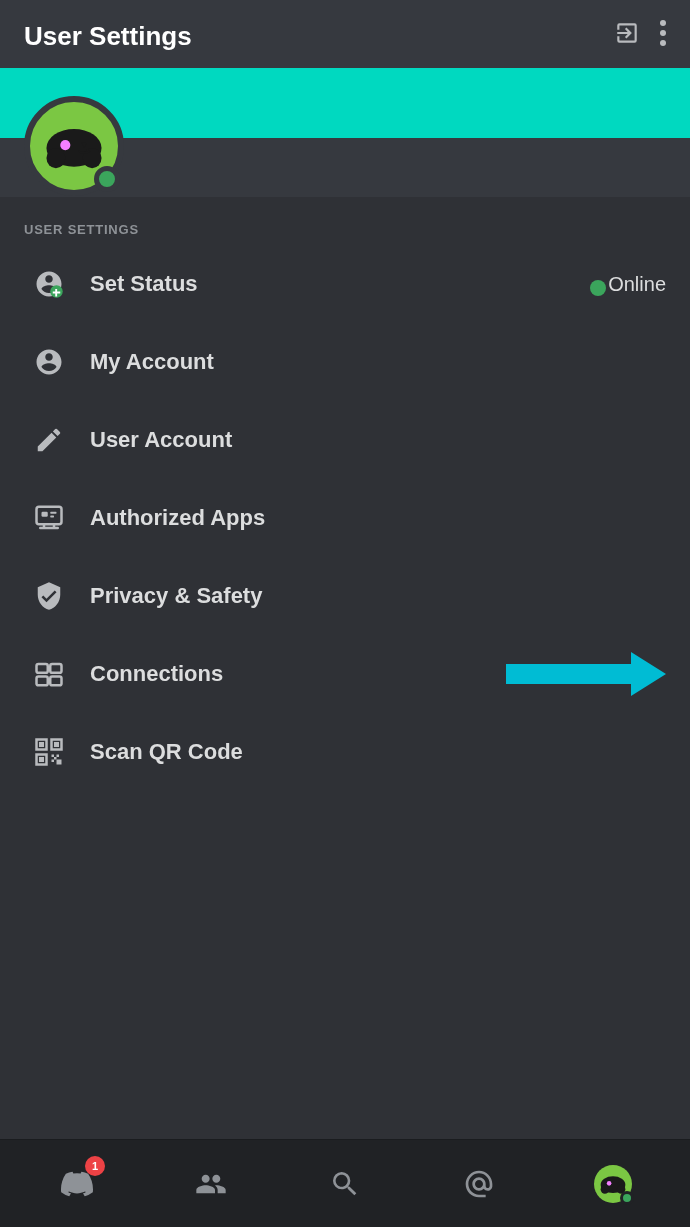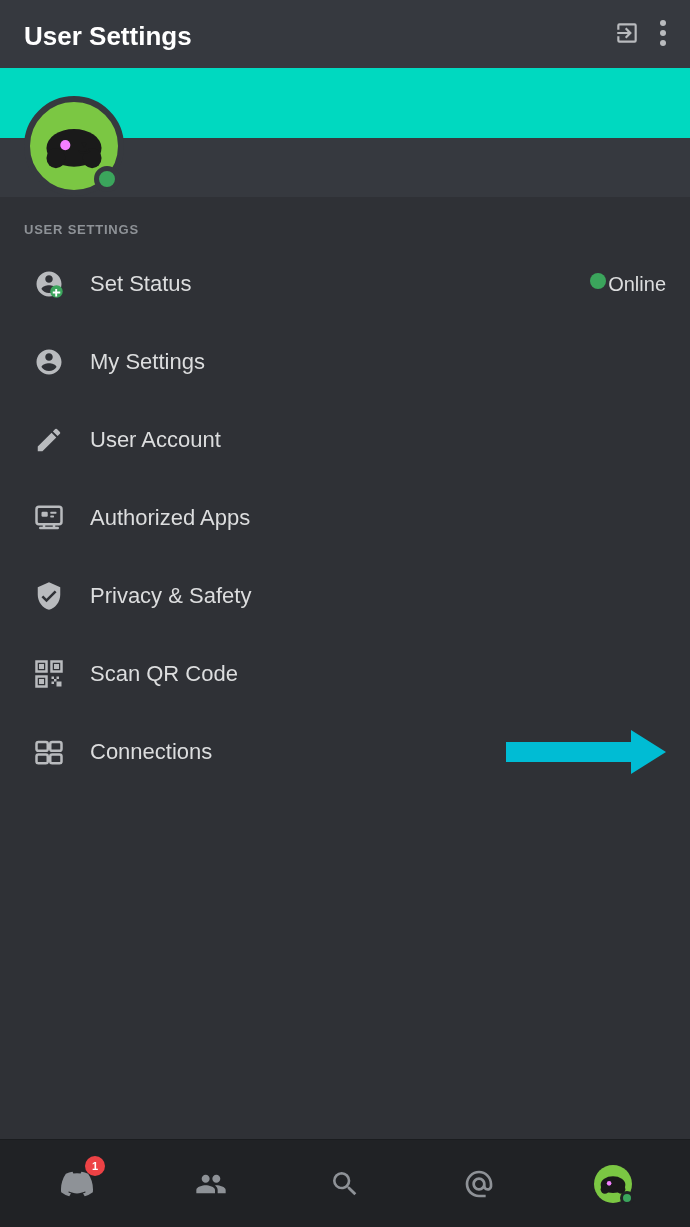--- a/index.html
+++ b/index.html
@@ -105,27 +105,27 @@
       flex-shrink: 0;
     }
     .menu-icon svg {
       width: 30px;
       height: 30px;
       fill: #b9bbbe;
     }
     .menu-label {
       color: #dcddde;
       font-size: 22px;
-      font-weight: 400;
+      font-weight: 700;
       margin-left: 16px;
       flex: 1;
     }
     .menu-status {
       display: flex;
-      align-items: flex-start;
+      align-items: flex-end;
       gap: 2px;
     }
     .online-dot {
       width: 16px;
       height: 16px;
       border-radius: 50%;
       background: #3ba55c;
     }
     .online-text {
       color: #dcddde;
@@ -284,21 +284,21 @@
       <span class="online-text">Online</span>
     </div>
   </div>
 
   <div class="menu-item">
     <div class="menu-icon">
       <svg viewBox="0 0 24 24">
         <path d="M12 2C6.48 2 2 6.48 2 12s4.48 10 10 10 10-4.48 10-10S17.52 2 12 2zm0 3c1.66 0 3 1.34 3 3s-1.34 3-3 3-3-1.34-3-3 1.34-3 3-3zm0 14.2a7.2 7.2 0 01-6-3.22c.03-1.99 4-3.08 6-3.08 1.99 0 5.97 1.09 6 3.08a7.2 7.2 0 01-6 3.22z"></path>
       </svg>
     </div>
-    <span class="menu-label">My Settings</span>
+    <span class="menu-label">My Account</span>
   </div>
 
   <div class="menu-item">
     <div class="menu-icon">
       <svg viewBox="0 0 24 24">
         <path d="M3 17.25V21h3.75L17.81 9.94l-3.75-3.75L3 17.25zM20.71 7.04a1 1 0 000-1.41l-2.34-2.34a1 1 0 00-1.41 0l-1.83 1.83 3.75 3.75 1.83-1.83z"></path>
       </svg>
     </div>
     <span class="menu-label">User Account</span>
   </div>
@@ -316,20 +316,38 @@
     <span class="menu-label">Authorized Apps</span>
   </div>
 
   <div class="menu-item">
     <div class="menu-icon">
       <svg viewBox="0 0 24 24">
         <path d="M12 1L3 5v6c0 5.55 3.84 10.74 9 12 5.16-1.26 9-6.45 9-12V5l-9-4zm-2 16l-4-4 1.41-1.41L10 14.17l6.59-6.59L18 9l-8 8z"></path>
       </svg>
     </div>
     <span class="menu-label">Privacy &amp; Safety</span>
+  </div>
+
+  <div class="menu-item" style="position:relative;">
+    <div class="menu-icon">
+      <svg viewBox="0 0 24 24">
+        <rect x="2" y="4" width="9" height="7" rx="1.5" fill="none" stroke="#b9bbbe" stroke-width="2"></rect>
+        <rect x="13" y="4" width="9" height="7" rx="1.5" fill="none" stroke="#b9bbbe" stroke-width="2"></rect>
+        <rect x="2" y="14" width="9" height="7" rx="1.5" fill="none" stroke="#b9bbbe" stroke-width="2"></rect>
+        <rect x="13" y="14" width="9" height="7" rx="1.5" fill="none" stroke="#b9bbbe" stroke-width="2"></rect>
+      </svg>
+    </div>
+    <span class="menu-label">Connections</span>
+
+    <div class="arrow-annotation">
+      <svg width="160" height="44" viewBox="0 0 160 44">
+        <polygon points="0,12 125,12 125,0 160,22 125,44 125,32 0,32" fill="#00bcd4"></polygon>
+      </svg>
+    </div>
   </div>
 
   <div class="menu-item">
     <div class="menu-icon">
       <svg viewBox="0 0 24 24">
         <rect x="2" y="2" width="8" height="8" fill="none" stroke="#b9bbbe" stroke-width="2"></rect>
         <rect x="4" y="4" width="4" height="4" fill="#b9bbbe"></rect>
         <rect x="14" y="2" width="8" height="8" fill="none" stroke="#b9bbbe" stroke-width="2"></rect>
         <rect x="16" y="4" width="4" height="4" fill="#b9bbbe"></rect>
         <rect x="2" y="14" width="8" height="8" fill="none" stroke="#b9bbbe" stroke-width="2"></rect>
@@ -337,38 +355,20 @@
         <rect x="14" y="14" width="2" height="2" fill="#b9bbbe"></rect>
         <rect x="18" y="14" width="2" height="2" fill="#b9bbbe"></rect>
         <rect x="14" y="18" width="2" height="2" fill="#b9bbbe"></rect>
         <rect x="18" y="18" width="4" height="4" fill="#b9bbbe"></rect>
         <rect x="16" y="16" width="2" height="2" fill="#b9bbbe"></rect>
       </svg>
     </div>
     <span class="menu-label">Scan QR Code</span>
   </div>
 
-  <div class="menu-item" style="position:relative;">
-    <div class="menu-icon">
-      <svg viewBox="0 0 24 24">
-        <rect x="2" y="4" width="9" height="7" rx="1.5" fill="none" stroke="#b9bbbe" stroke-width="2"></rect>
-        <rect x="13" y="4" width="9" height="7" rx="1.5" fill="none" stroke="#b9bbbe" stroke-width="2"></rect>
-        <rect x="2" y="14" width="9" height="7" rx="1.5" fill="none" stroke="#b9bbbe" stroke-width="2"></rect>
-        <rect x="13" y="14" width="9" height="7" rx="1.5" fill="none" stroke="#b9bbbe" stroke-width="2"></rect>
-      </svg>
-    </div>
-    <span class="menu-label">Connections</span>
-
-    <div class="arrow-annotation">
-      <svg width="160" height="44" viewBox="0 0 160 44">
-        <polygon points="0,12 125,12 125,0 160,22 125,44 125,32 0,32" fill="#00bcd4"></polygon>
-      </svg>
-    </div>
-  </div>
-
 </div>
 
 <div class="bottom-nav">
 
   <div class="nav-item">
     <div class="nav-icon">
       <svg width="32" height="32" viewBox="0 0 24 24" fill="#8e9297">
         <path d="M20.317 4.37a19.79 19.79 0 00-4.885-1.515.074.074 0 00-.079.037c-.21.375-.444.864-.608 1.25a18.27 18.27 0 00-5.487 0 12.64 12.64 0 00-.617-1.25.077.077 0 00-.079-.037A19.736 19.736 0 003.677 4.37a.07.07 0 00-.032.027C.533 9.046-.32 13.58.099 18.057c.003.02.014.04.028.054a19.9 19.9 0 005.993 3.03.078.078 0 00.084-.028c.462-.63.874-1.295 1.226-1.994a.076.076 0 00-.041-.106 13.107 13.107 0 01-1.872-.892.077.077 0 01-.008-.128 10.2 10.2 0 00.372-.292.074.074 0 01.077-.01c3.928 1.793 8.18 1.793 12.062 0a.074.074 0 01.078.01c.12.098.246.198.373.292a.077.077 0 01-.006.127 12.299 12.299 0 01-1.873.892.077.077 0 00-.041.107c.36.698.772 1.362 1.225 1.993a.076.076 0 00.084.028 19.839 19.839 0 006.002-3.03.077.077 0 00.032-.054c.5-5.177-.838-9.674-3.549-13.66a.061.061 0 00-.031-.03z"></path>
       </svg>
     </div>

